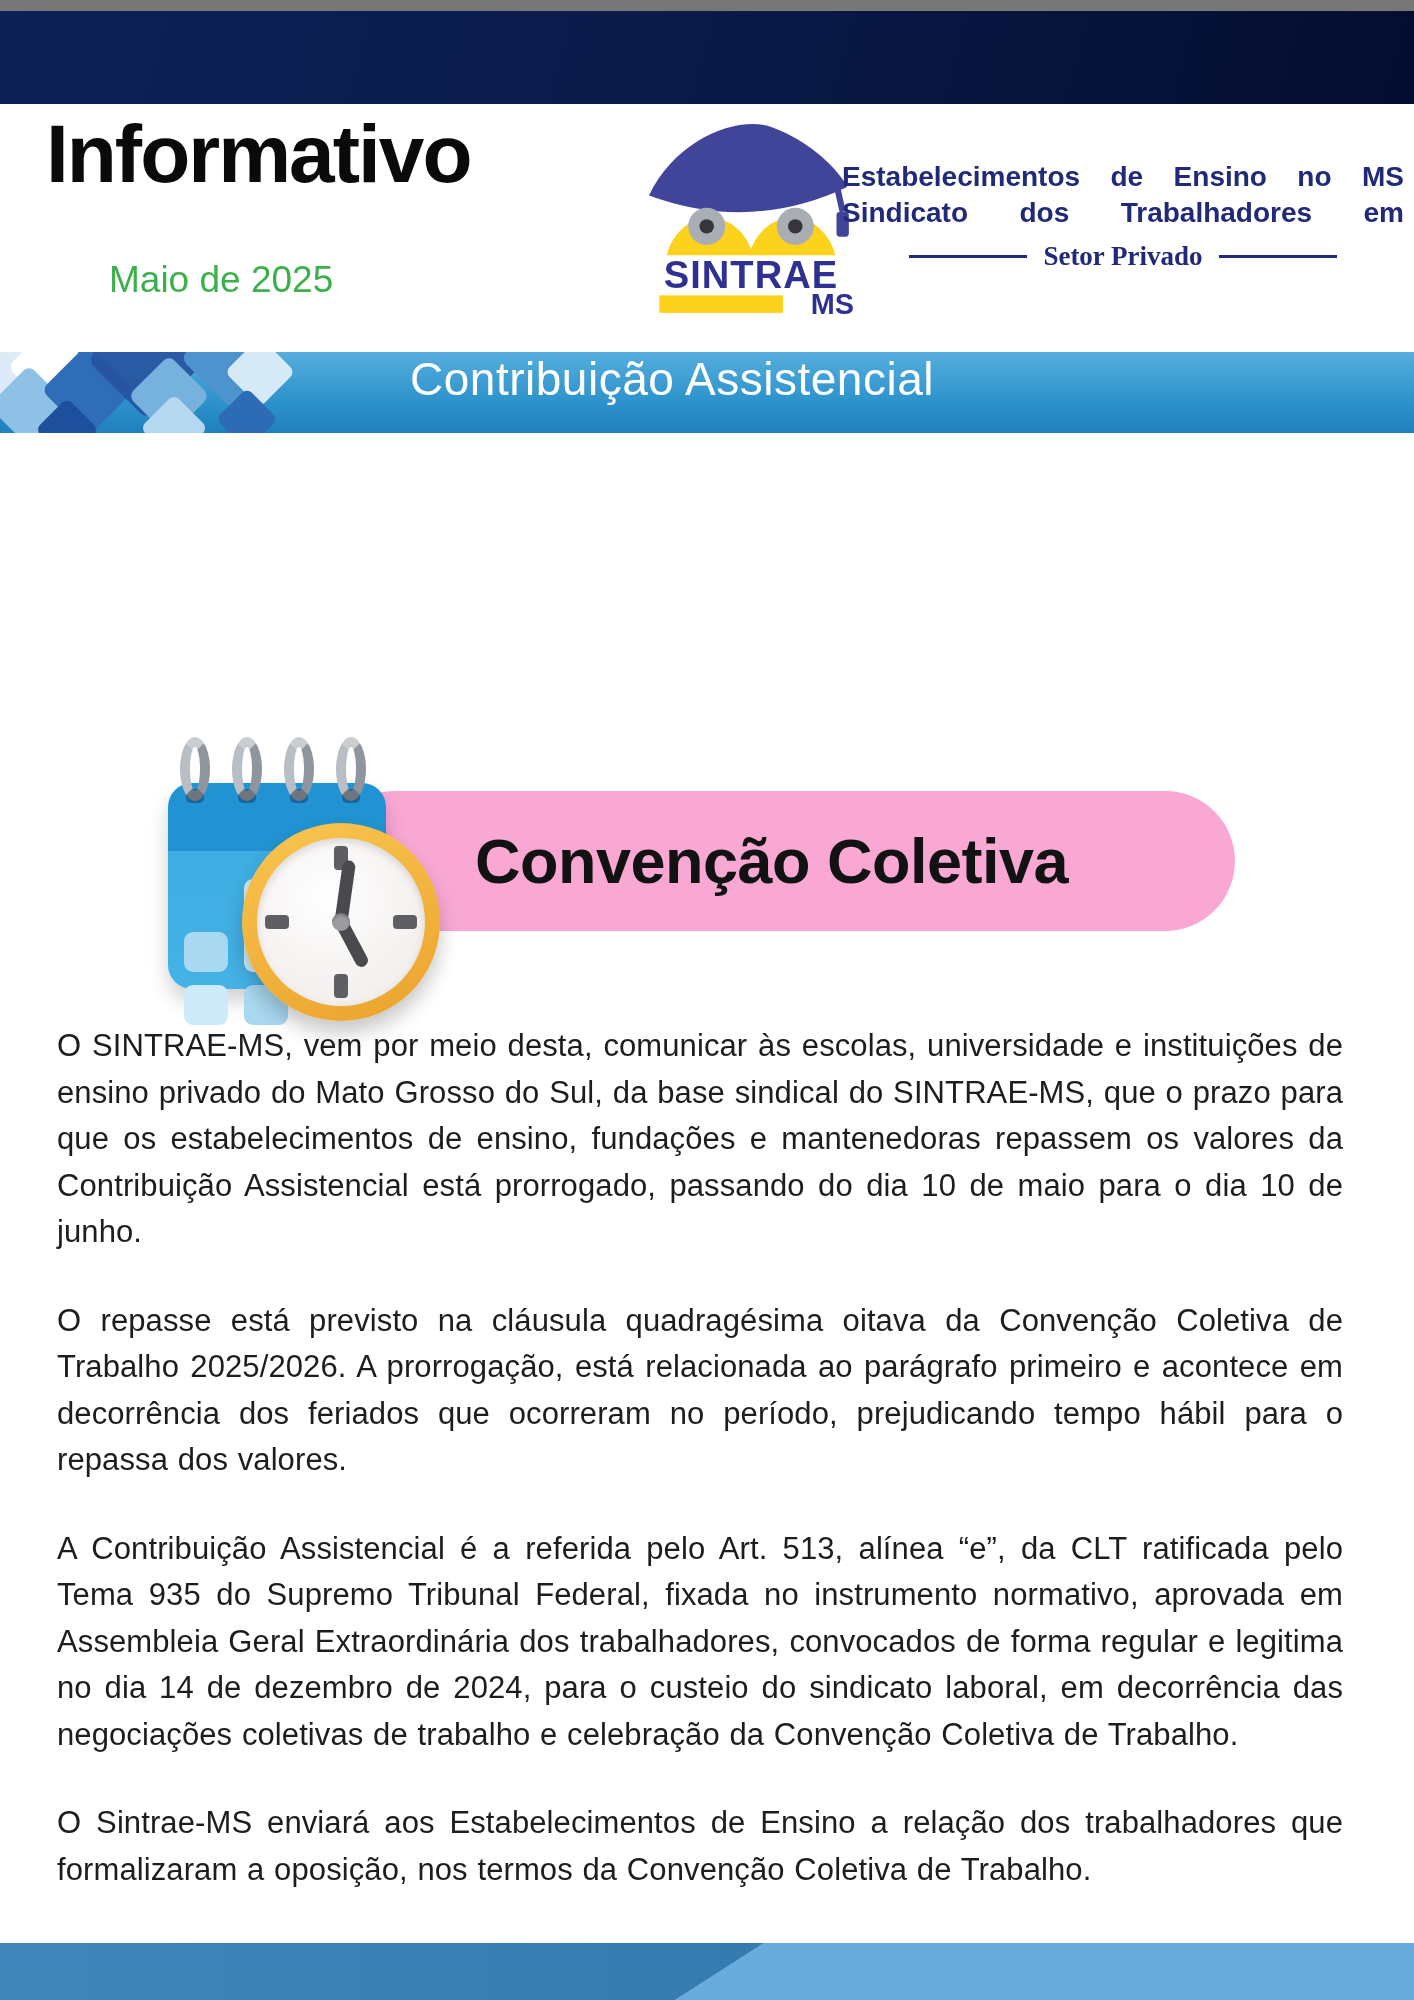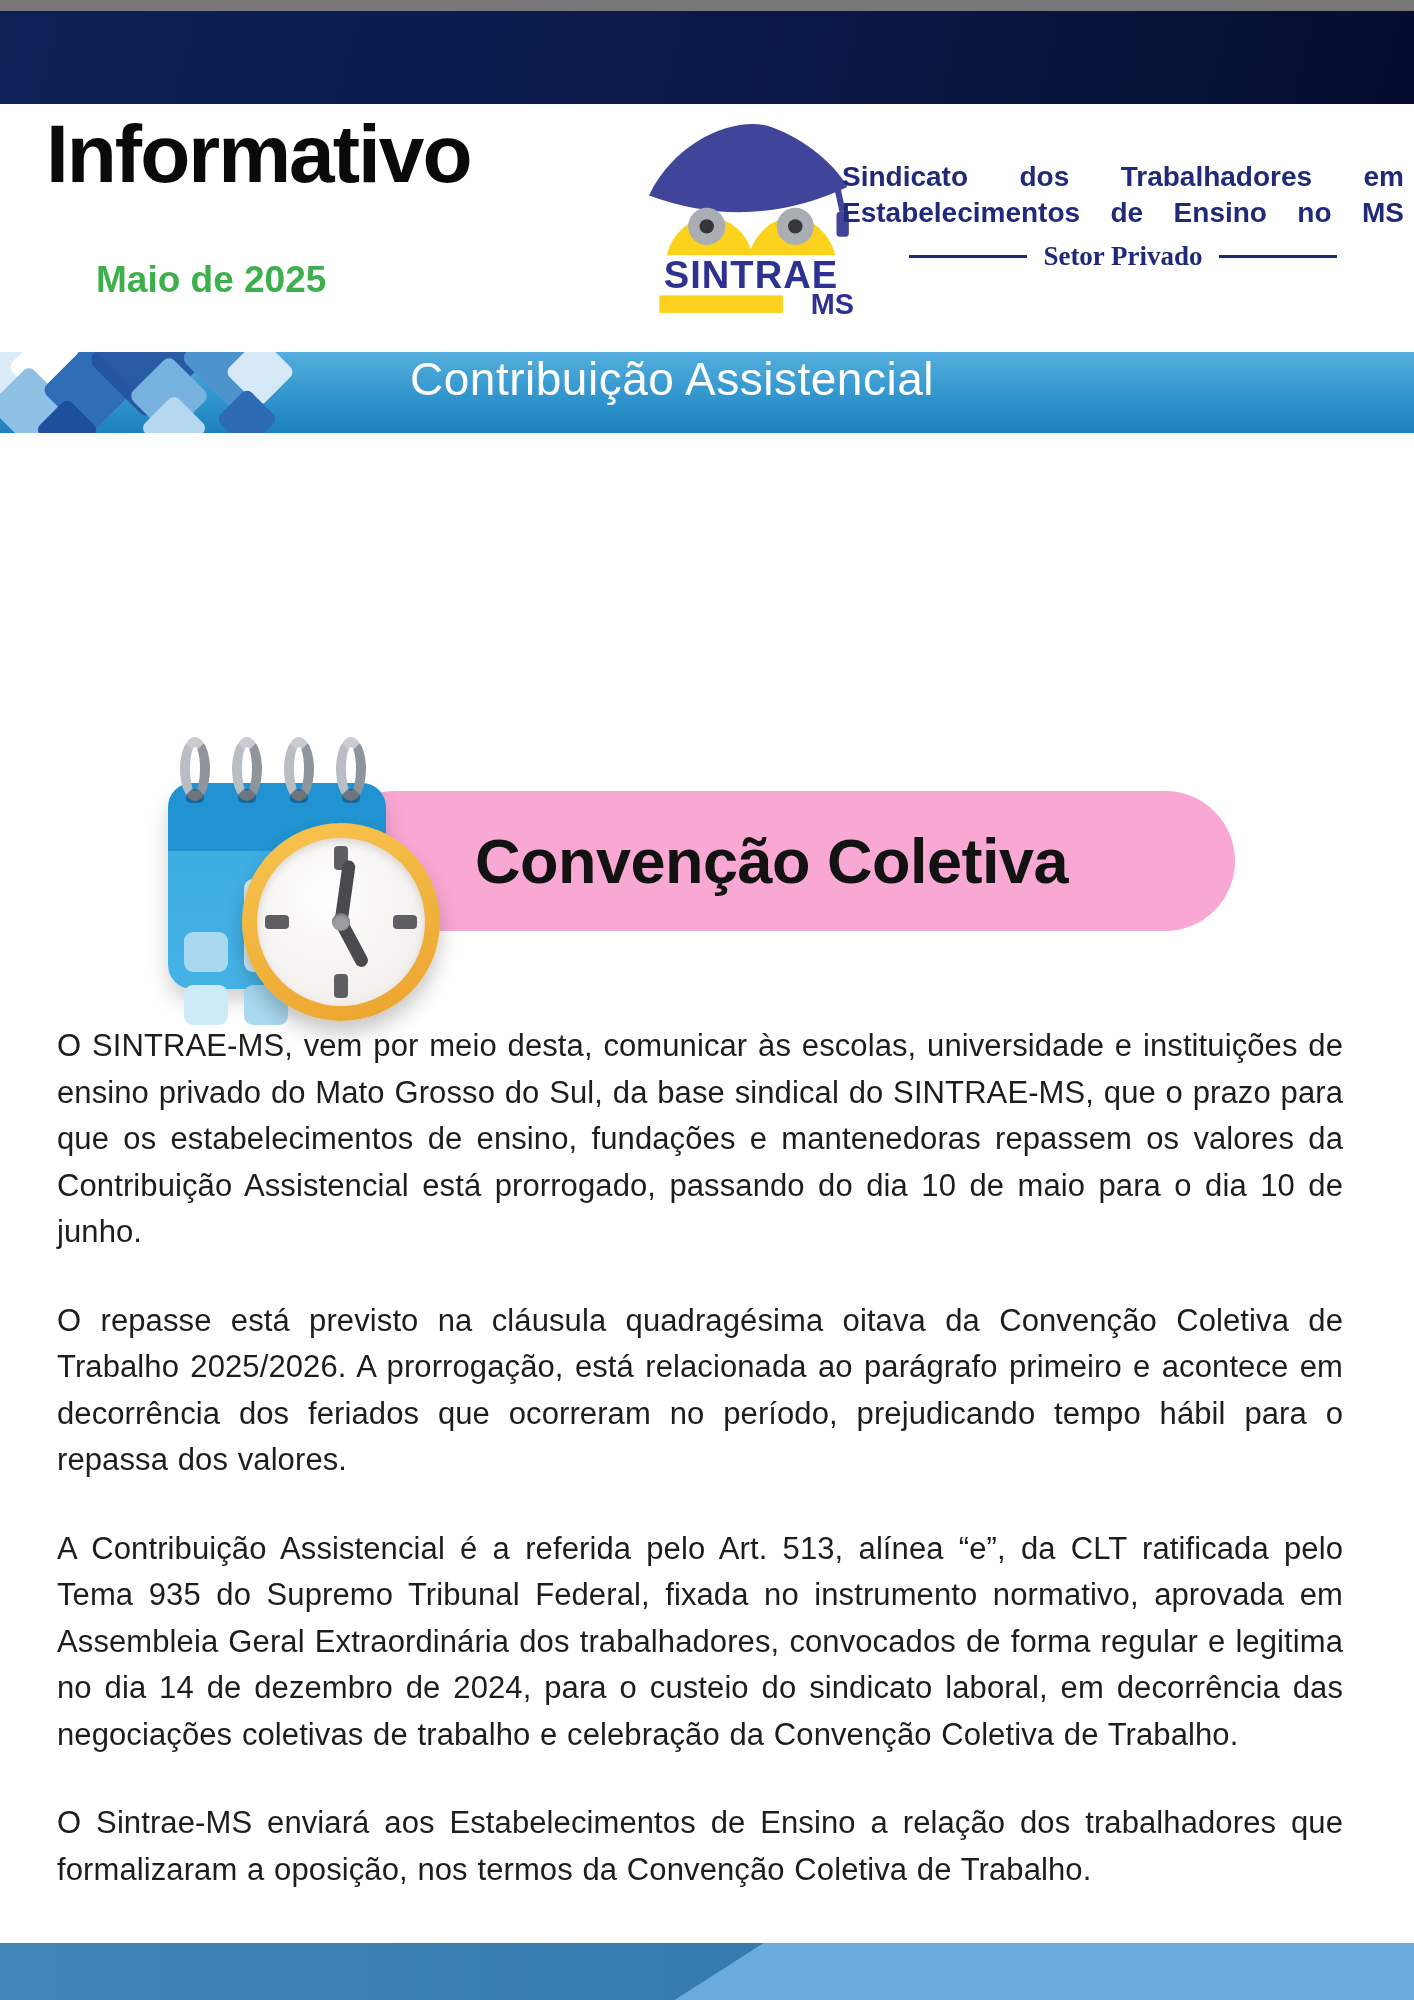--- a/index.html
+++ b/index.html
@@ -12,22 +12,22 @@
   .top-bar{
     position:absolute;left:0;top:0;width:100%;height:93px;
     background:linear-gradient(105deg,#0d2158 0%,#0a1b4a 45%,#040d2f 100%);
   }
   
   .page-title{
     position:absolute;left:46px;top:96px;
     font-size:82px;font-weight:800;letter-spacing:-2px;color:#0a0a0a;
   }
   .issue-date{
-    position:absolute;left:96px;top:248px;
-    font-size:37px;font-weight:700;color:#3cb04c;
+    position:absolute;left:109px;top:248px;
+    font-size:37px;font-weight:400;color:#3cb04c;
   }
   .logo{position:absolute;left:642px;top:100px;width:218px;height:206px;}
   .org{position:absolute;left:842px;top:148px;width:562px;color:#202a78;}
   .org-line{
     font-size:28px;font-weight:700;line-height:36px;
     text-align:justify;text-align-last:justify;width:100%;
   }
   .sector-row{
     margin-top:10px;display:flex;align-items:center;justify-content:center;gap:16px;
   }
@@ -144,22 +144,22 @@
     <circle cx="148" cy="112" r="18" fill="#a9aeb4"></circle>
     <circle cx="62" cy="112" r="7" fill="#35353b"></circle>
     <circle cx="148" cy="112" r="7" fill="#35353b"></circle>
 
     <text x="105" y="172" text-anchor="middle" font-size="37" font-weight="bold" fill="#2e3192" letter-spacing="1">SINTRAE</text>
     <rect x="16" y="179" width="120" height="17" fill="#fdd21c"></rect>
     <text x="163" y="197" font-size="28" font-weight="bold" fill="#2e3192">MS</text>
   </svg>
 
   <div class="org">
+    <div class="org-line">Estabelecimentos de Ensino no MS</div>
     <div class="org-line">Sindicato dos Trabalhadores em</div>
-    <div class="org-line">Estabelecimentos de Ensino no MS</div>
     <div class="sector-row">
       <div class="sector-line"></div>
       <div class="sector-text">Setor Privado</div>
       <div class="sector-line"></div>
     </div>
   </div>
 
   <div class="banner">
     <svg class="banner-deco" width="330" height="90" viewBox="0 0 330 90">
       <g>

